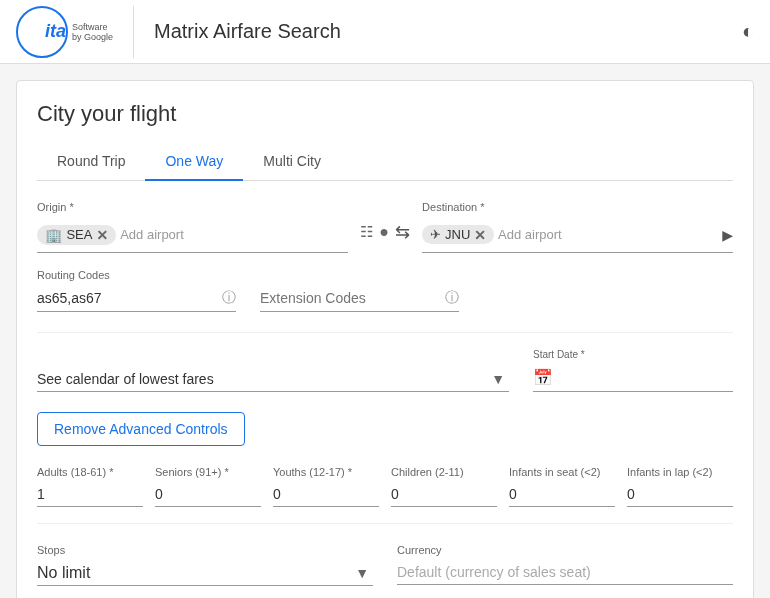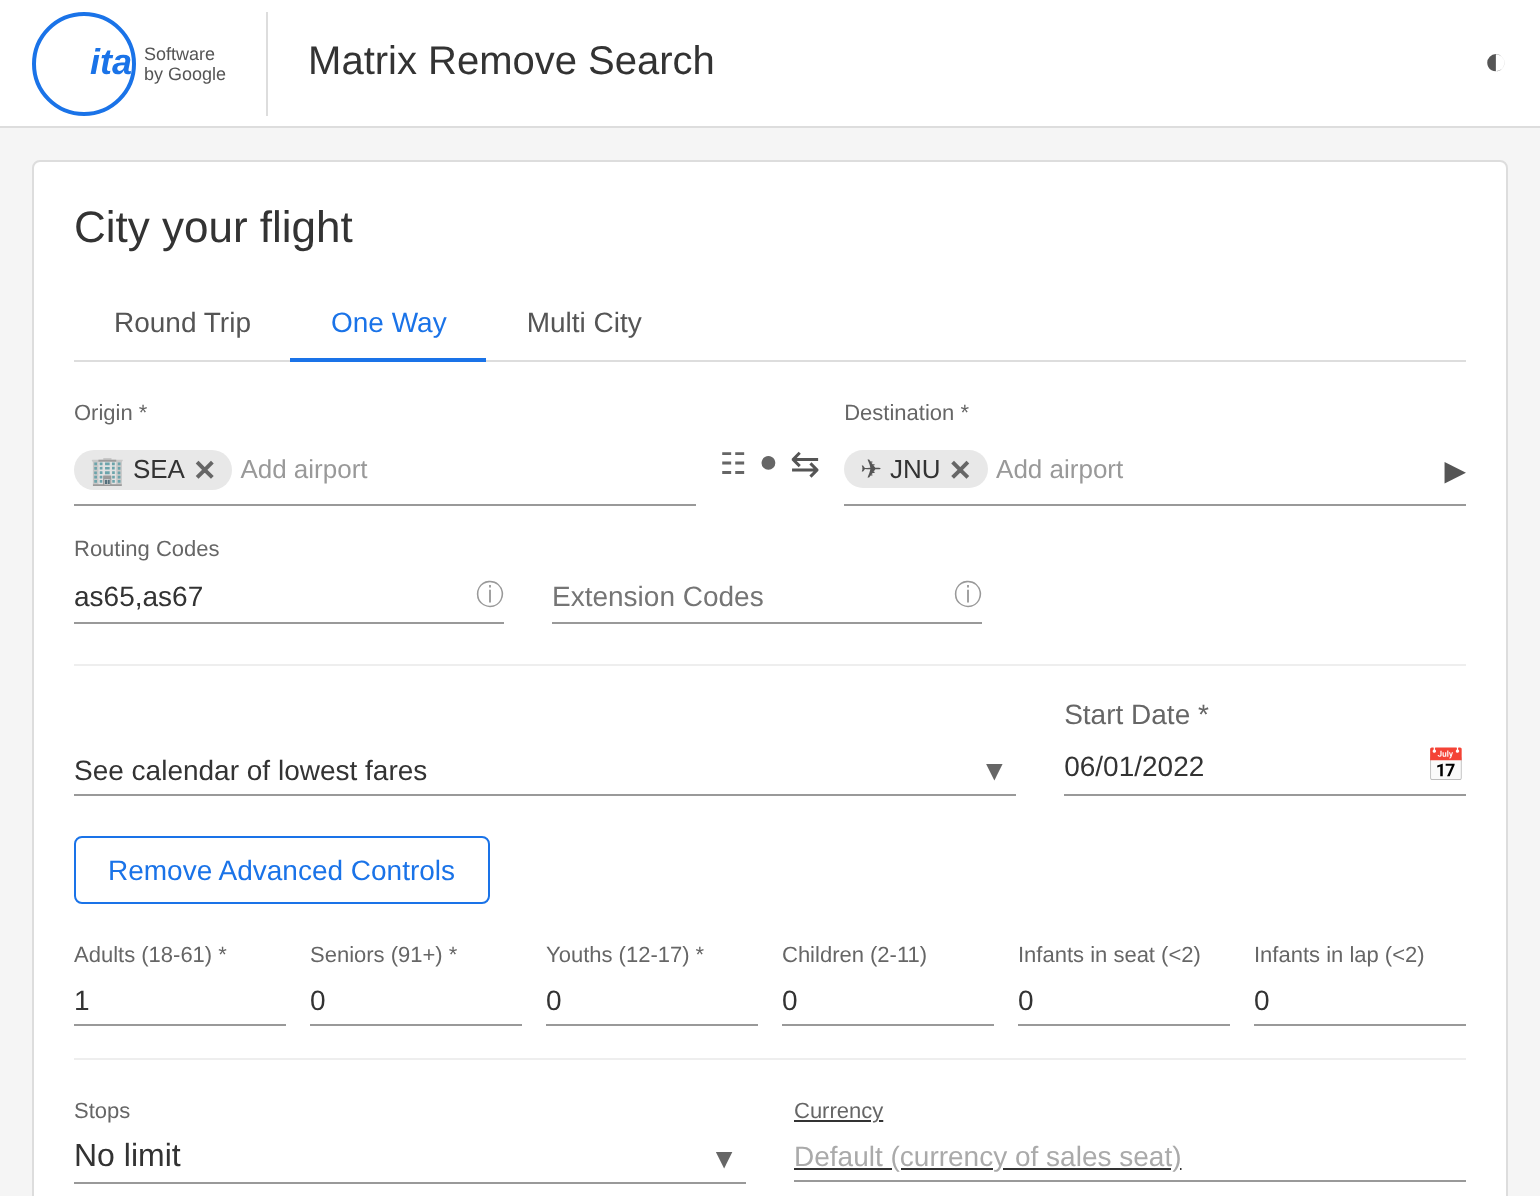--- a/index.html
+++ b/index.html
@@ -171,21 +171,21 @@
     .routing-label {
       font-size: 11px;
       color: #666;
       margin-bottom: 4px;
     }
     .routing-input-row {
       display: flex;
       align-items: center;
       border-bottom: 1px solid #999;
       padding: 4px 0;
-      gap: 20px;
+      gap: 4px;
     }
     .routing-input {
       border: none;
       outline: none;
       font-size: 14px;
       color: #333;
       width: 100%;
       background: transparent;
     }
     .help-icon {
@@ -201,21 +201,21 @@
       gap: 24px;
       margin-bottom: 20px;
     }
     .calendar-select-group {
       flex: 1;
     }
     .date-group {
       min-width: 200px;
     }
     .date-label {
-      font-size: 14px;
+      font-size: 10px;
       color: #666;
       margin-bottom: 4px;
     }
     .date-input-row {
       display: flex;
       align-items: center;
       border-bottom: 1px solid #999;
       padding: 4px 0;
     }
     .date-input {
@@ -299,21 +299,20 @@
     .stops-currency-row {
       display: flex;
       gap: 24px;
       margin-bottom: 16px;
     }
     .stops-group {
       flex: 1;
     }
     .currency-group {
       flex: 1;
-      text-decoration: underline;
     }
     .field-sublabel {
       font-size: 11px;
       color: #666;
       margin-bottom: 4px;
     }
     .stops-select-wrapper {
       position: relative;
       border-bottom: 1px solid #999;
     }
@@ -348,21 +347,21 @@
 <div class="header">
   <div class="logo-area">
     <div class="logo-circle">
       <span>ita</span>
     </div>
     <div class="logo-sub">
       <span>Software</span><br>
       <span>by Google</span>
     </div>
   </div>
-  <span class="header-title">Matrix Remove Search</span>
+  <span class="header-title">Matrix Airfare Search</span>
   <div class="header-icon">
     ◐
   </div>
 </div>
 
 <div class="main">
   <div class="card">
     <h2 class="find-title">City your flight</h2>
 
     
@@ -432,21 +431,20 @@
         <div class="select-wrapper">
           <select class="fare-select">
             <option>See calendar of lowest fares</option>
           </select>
           <span class="select-arrow">▼</span>
         </div>
       </div>
       <div class="date-group">
         <div class="date-label">Start Date *</div>
         <div class="date-input-row">
-          <input class="date-input" type="text" value="06/01/2022" style="">
           <span class="calendar-btn">📅</span>
         </div>
       </div>
     </div>
 
     
     <button class="remove-btn">Remove Advanced Controls</button>
 
     
     <div class="passenger-row">

